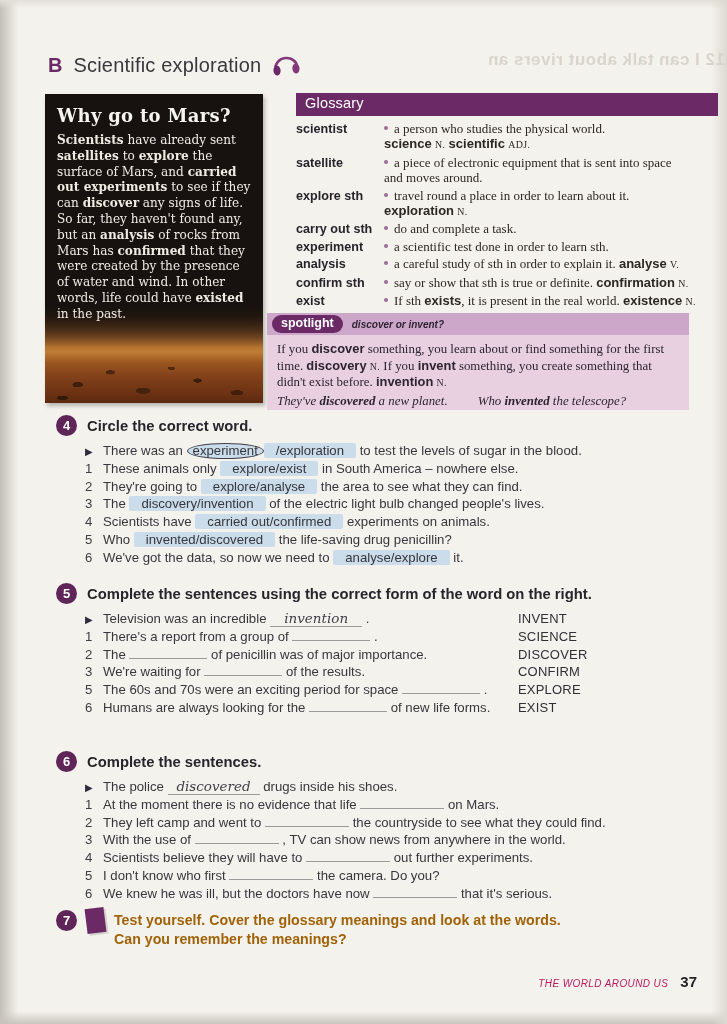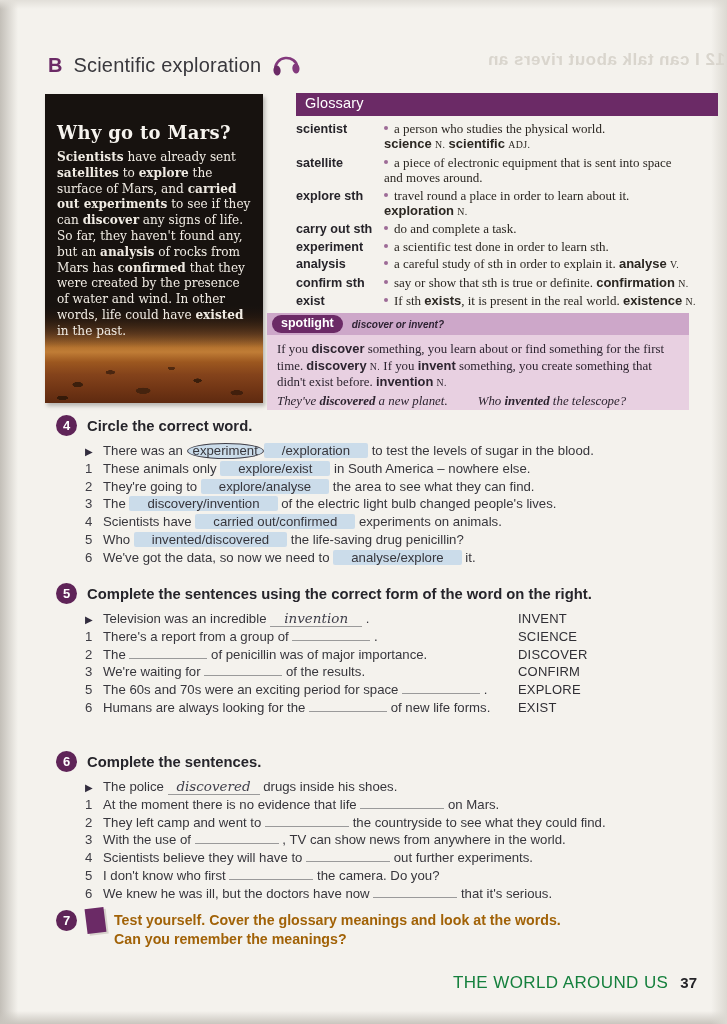--- a/index.html
+++ b/index.html
@@ -16,21 +16,21 @@
          color:#d9d5cd;filter:blur(.6px);white-space:nowrap;}
 
   .hdr{position:absolute;left:48px;top:50px;height:30px;display:flex;align-items:center;}
   .hdr .letter{font-weight:bold;font-size:20px;color:var(--accent,#6b2a66);}
   .hdr .title{margin-left:11px;font-size:20px;color:#39383d;letter-spacing:.2px;}
   .hdr svg{margin-left:10px;transform:rotate(-6deg);}
 
   
   .mars{position:absolute;left:45px;top:94px;width:218px;height:309px;background:#17120f;
         box-shadow:2px 3px 4px rgba(0,0,0,.25);}
-  .mars-inner{padding:28px 11px 0 12px;position:relative;z-index:2;}
+  .mars-inner{padding:11px 11px 0 12px;position:relative;z-index:2;}
   .mars-title{font-family:"DejaVu Serif","Liberation Serif",serif;font-weight:bold;font-size:18px;
               color:#f7f4ef;margin-bottom:7px;letter-spacing:.3px;}
   .mars-text{font-family:"DejaVu Serif","Liberation Serif",serif;font-size:12.1px;line-height:15.8px;
              color:#f0ebe3;}
   .mars-text .seg-b{font-family:inherit;}
   .mars-photo{position:absolute;left:0;right:0;bottom:0;height:102px;z-index:1;
     background:
       radial-gradient(ellipse 10px 5px at 15% 82%, #3c1f0c 50%, transparent 55%),
       radial-gradient(ellipse 14px 6px at 45% 88%, #45230e 50%, transparent 55%),
       radial-gradient(ellipse 8px 4px at 70% 78%, #3a1e0b 50%, transparent 55%),
@@ -82,30 +82,30 @@
   .ex7-row{display:flex;gap:9px;}
   .sticky{flex:0 0 19px;width:19px;height:25px;background:var(--accent,#6b2a66);
           transform:rotate(-7deg);margin-top:-2px;box-shadow:2px 2px 0 #d7d3cc;}
   .ex7-text{font-weight:bold;font-size:14.2px;line-height:18.5px;color:#a16207;margin-top:1px;}
 
   
   .seg-b{font-weight:bold;font-family:"Liberation Sans","DejaVu Sans",sans-serif;}
   .seg-i{font-style:italic;}
   .seg-bi{font-weight:bold;font-style:italic;}
   .seg-sc{font-size:.76em;letter-spacing:.4px;}
-  .seg-hl{background:var(--hl,#cbdcea);padding:0 18px;border-radius:2px;}
+  .seg-hl{background:var(--hl,#cbdcea);padding:0 12px;border-radius:2px;}
   .seg-circle{border:1.5px solid #41404a;border-radius:50%;padding:0 5px;display:inline-block;line-height:14px;}
   .seg-hand{font-family:"DejaVu Serif","Liberation Serif",serif;font-style:italic;font-size:13.5px;
             color:#3f3f4a;display:inline-block;min-width:84px;text-align:center;
             border-bottom:1px solid #9a9a9a;line-height:13px;padding:0 4px 1px;}
   .seg-blank{display:inline-block;width:84px;height:12px;border-bottom:1px solid #9a9a9a;}
   .ex5 .seg-blank{width:78px;}
 
   .footer{position:absolute;top:973px;right:30px;display:flex;align-items:baseline;gap:12px;}
-  .footer .series{font-size:17px;color:#15803d;letter-spacing:.4px;}
+  .footer .series{font-size:10px;color:#be185d;letter-spacing:.4px;font-style:italic;}
   .footer .pnum{font-size:15px;font-weight:bold;color:#242428;}
 </style>
 </head>
 <body>
 
 <div class="page">
   <div class="edge edge-left"></div>
   <div class="edge edge-top"></div>
   <div class="edge edge-bottom"></div>
   <div class="edge edge-right"></div>

